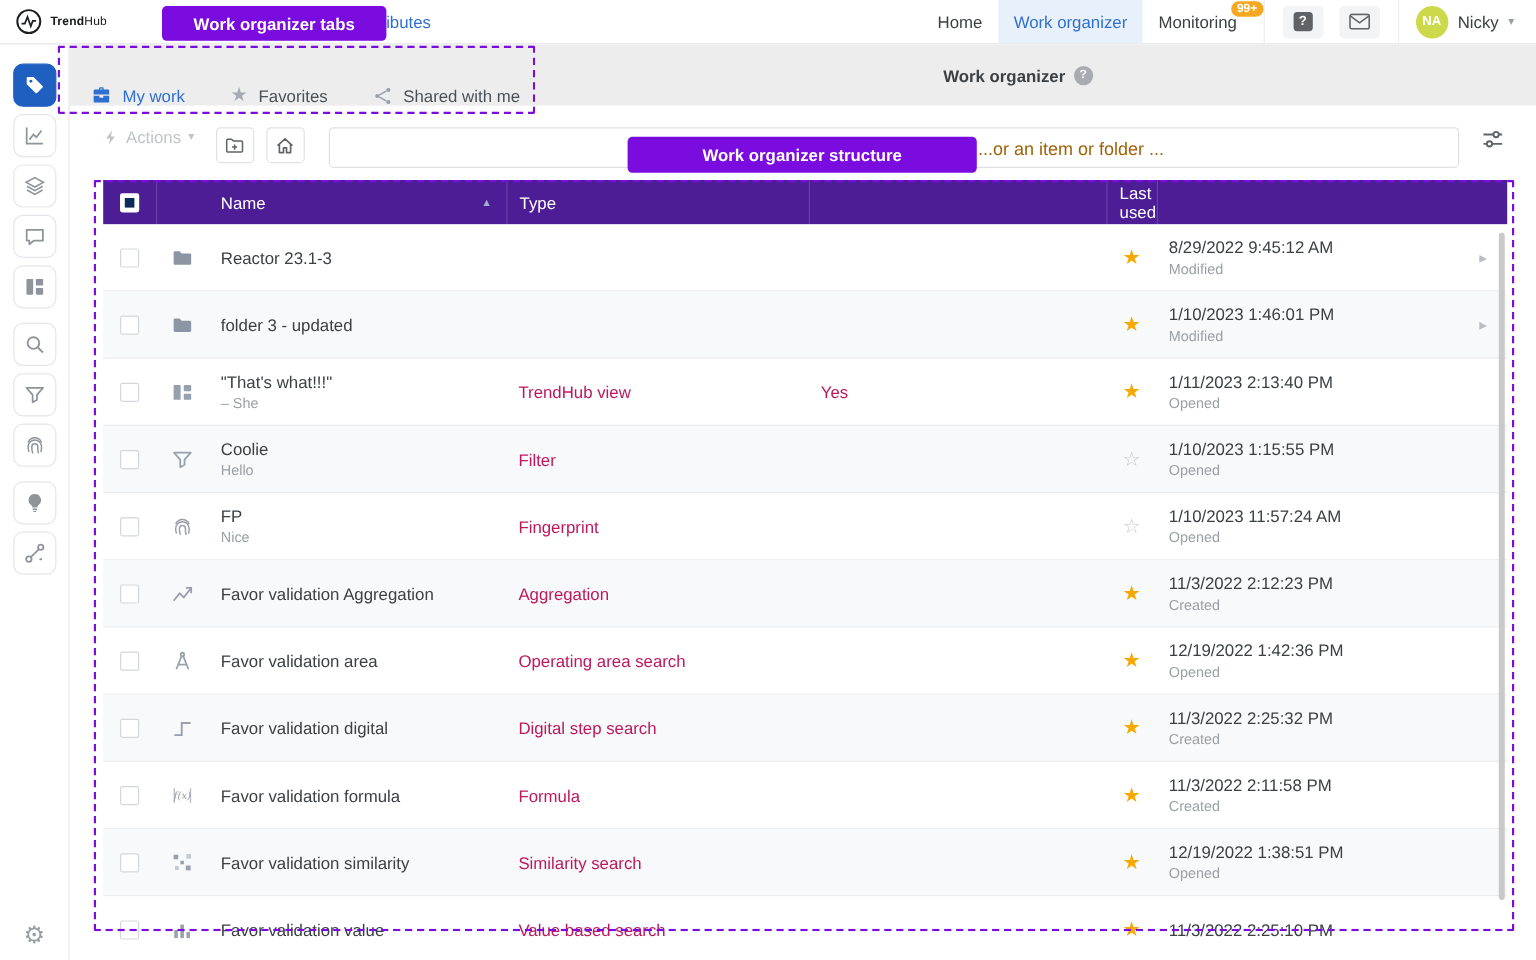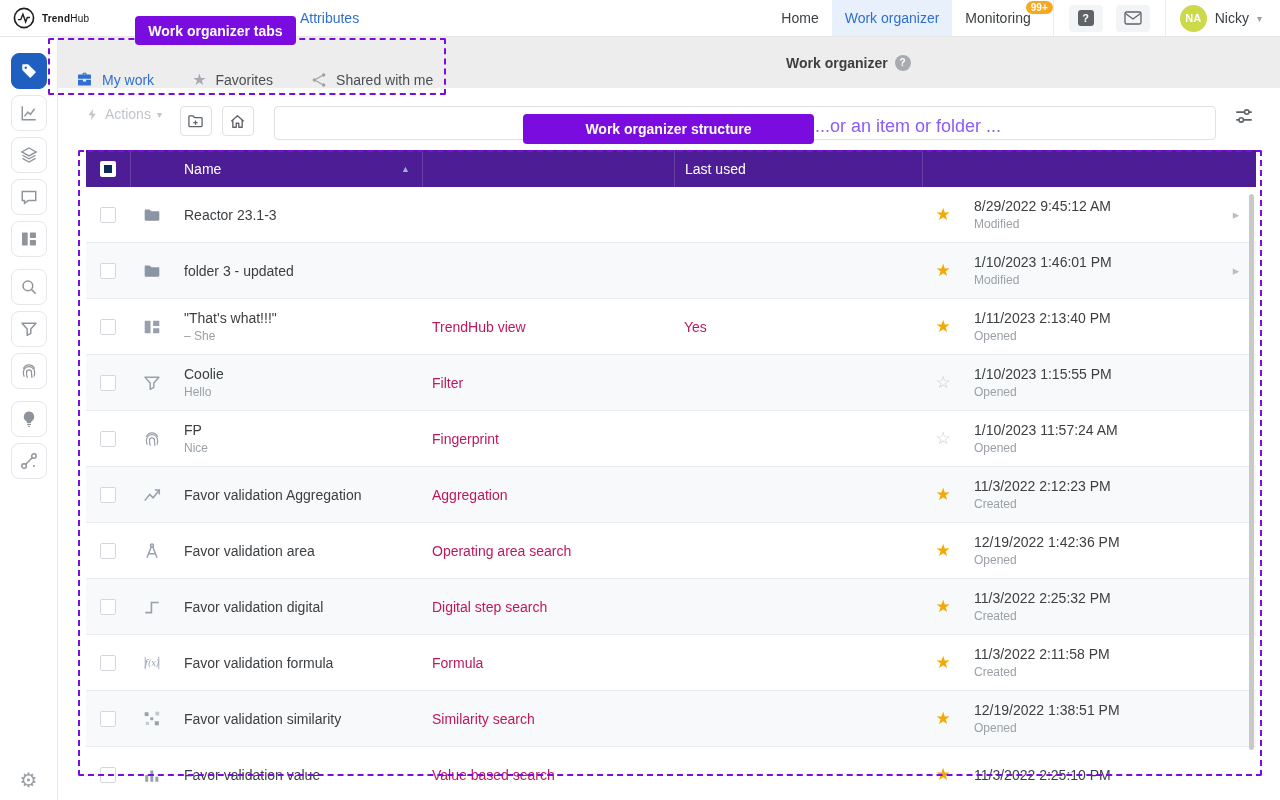--- a/index.html
+++ b/index.html
@@ -62,21 +62,21 @@
   .toolbar{display:flex;align-items:flex-start;margin:18px 26px 0 28px;height:36px;gap:10px}
   .actions-btn{display:flex;align-items:center;gap:6px;color:#c0c4c9;font-size:14px;
     margin-right:8px;cursor:default}
   .caret2{font-size:10px;color:#c0c4c9}
   .tool-btn{width:32px;height:30px;border:1px solid #dfe1e5;border-radius:4px;background:#fff;
     display:flex;align-items:center;justify-content:center;cursor:pointer}
   .search-wrap{flex:1;height:34px;border:1px solid #dfe1e5;border-radius:4px;margin-left:10px;
     margin-right:8px;position:relative;background:#fff}
   .search-input{width:100%;height:100%;border:none;outline:none;background:transparent;
     font-size:14px;padding-left:12px;color:#3c4043;font-family:"Liberation Sans",sans-serif}
-  .search-ph{position:absolute;left:540px;top:9px;color:#8b5cf6;font-size:18px;pointer-events:none}
+  .search-ph{position:absolute;left:540px;top:9px;color:#a16207;font-size:15px;pointer-events:none}
   .sliders-btn{border:none;background:none;cursor:pointer;display:flex;align-items:center}
 
   
   .table{margin:8px 24px 0 28px;position:relative}
   .thead,.trow{display:grid;grid-template-columns:44px 44px 248px 252px 248px 42px 252px 40px}
   .thead{background:#4c1d95;height:37px;align-items:center;color:#fff;font-size:14px}
   .th{padding:0 10px;height:100%;display:flex;align-items:center}
   .th.sep{border-left:1px solid rgba(255,255,255,.16)}
   .sort-arrow{margin-left:auto;font-size:9px;color:#9fb0cc;padding-right:2px}
   .trow{height:56px;border-bottom:1px solid #ececee;align-items:center;background:#fff;cursor:pointer}
@@ -94,21 +94,21 @@
   .star.on{color:#f5a800}
   .star.off{color:#c6cad0}
   .d1{font-size:14px;color:#3c4043}
   .c-chev{color:#b9bec6;font-size:13px}
   .scroll-thumb{position:absolute;right:2px;top:44px;width:5px;height:556px;background:#c9c9c9;
     border-radius:3px;cursor:grab}
 
   
   .ann-label{position:absolute;background:#7a0ce0;color:#fff;font-weight:bold;font-size:14px;
     display:flex;align-items:center;justify-content:center;border-radius:4px;z-index:60}
-  #ann-tabs-label{left:135px;top:16px;width:161px;height:29px}
+  #ann-tabs-label{left:135px;top:5px;width:187px;height:29px}
   #ann-structure-label{left:523px;top:114px;width:291px;height:30px}
   .ann-box{position:absolute;border:2px dashed #7a0ce0;z-index:55;pointer-events:none;border-radius:2px}
   #ann-tabs-box{left:48px;top:38px;width:398px;height:57px}
   #ann-table-box{left:78px;top:150px;width:1184px;height:626px}
 </style>
 </head>
 <body>
 
 <header class="topbar">
   <div class="brand">
@@ -320,20 +320,23 @@
         <div class="th c-cb">
             <span class="cb head">
               <span class="cb-inner"></span>
             </span>
           </div>
         <div class="th sep"></div>
         <div class="th">
             <span>Name</span>
             <span class="sort-arrow">▲</span>
           </div>
+        <div class="th sep">
+            <span>Type</span>
+          </div>
         <div class="th sep"></div>
         <div class="th sep">
             <span>Last used</span>
           </div>
         <div class="th sep"></div>
       </div>
       <div class="tbody" id="tbody">
           <div class="trow">
             <div class="cell c-cb">
               <span class="cb"></span>

